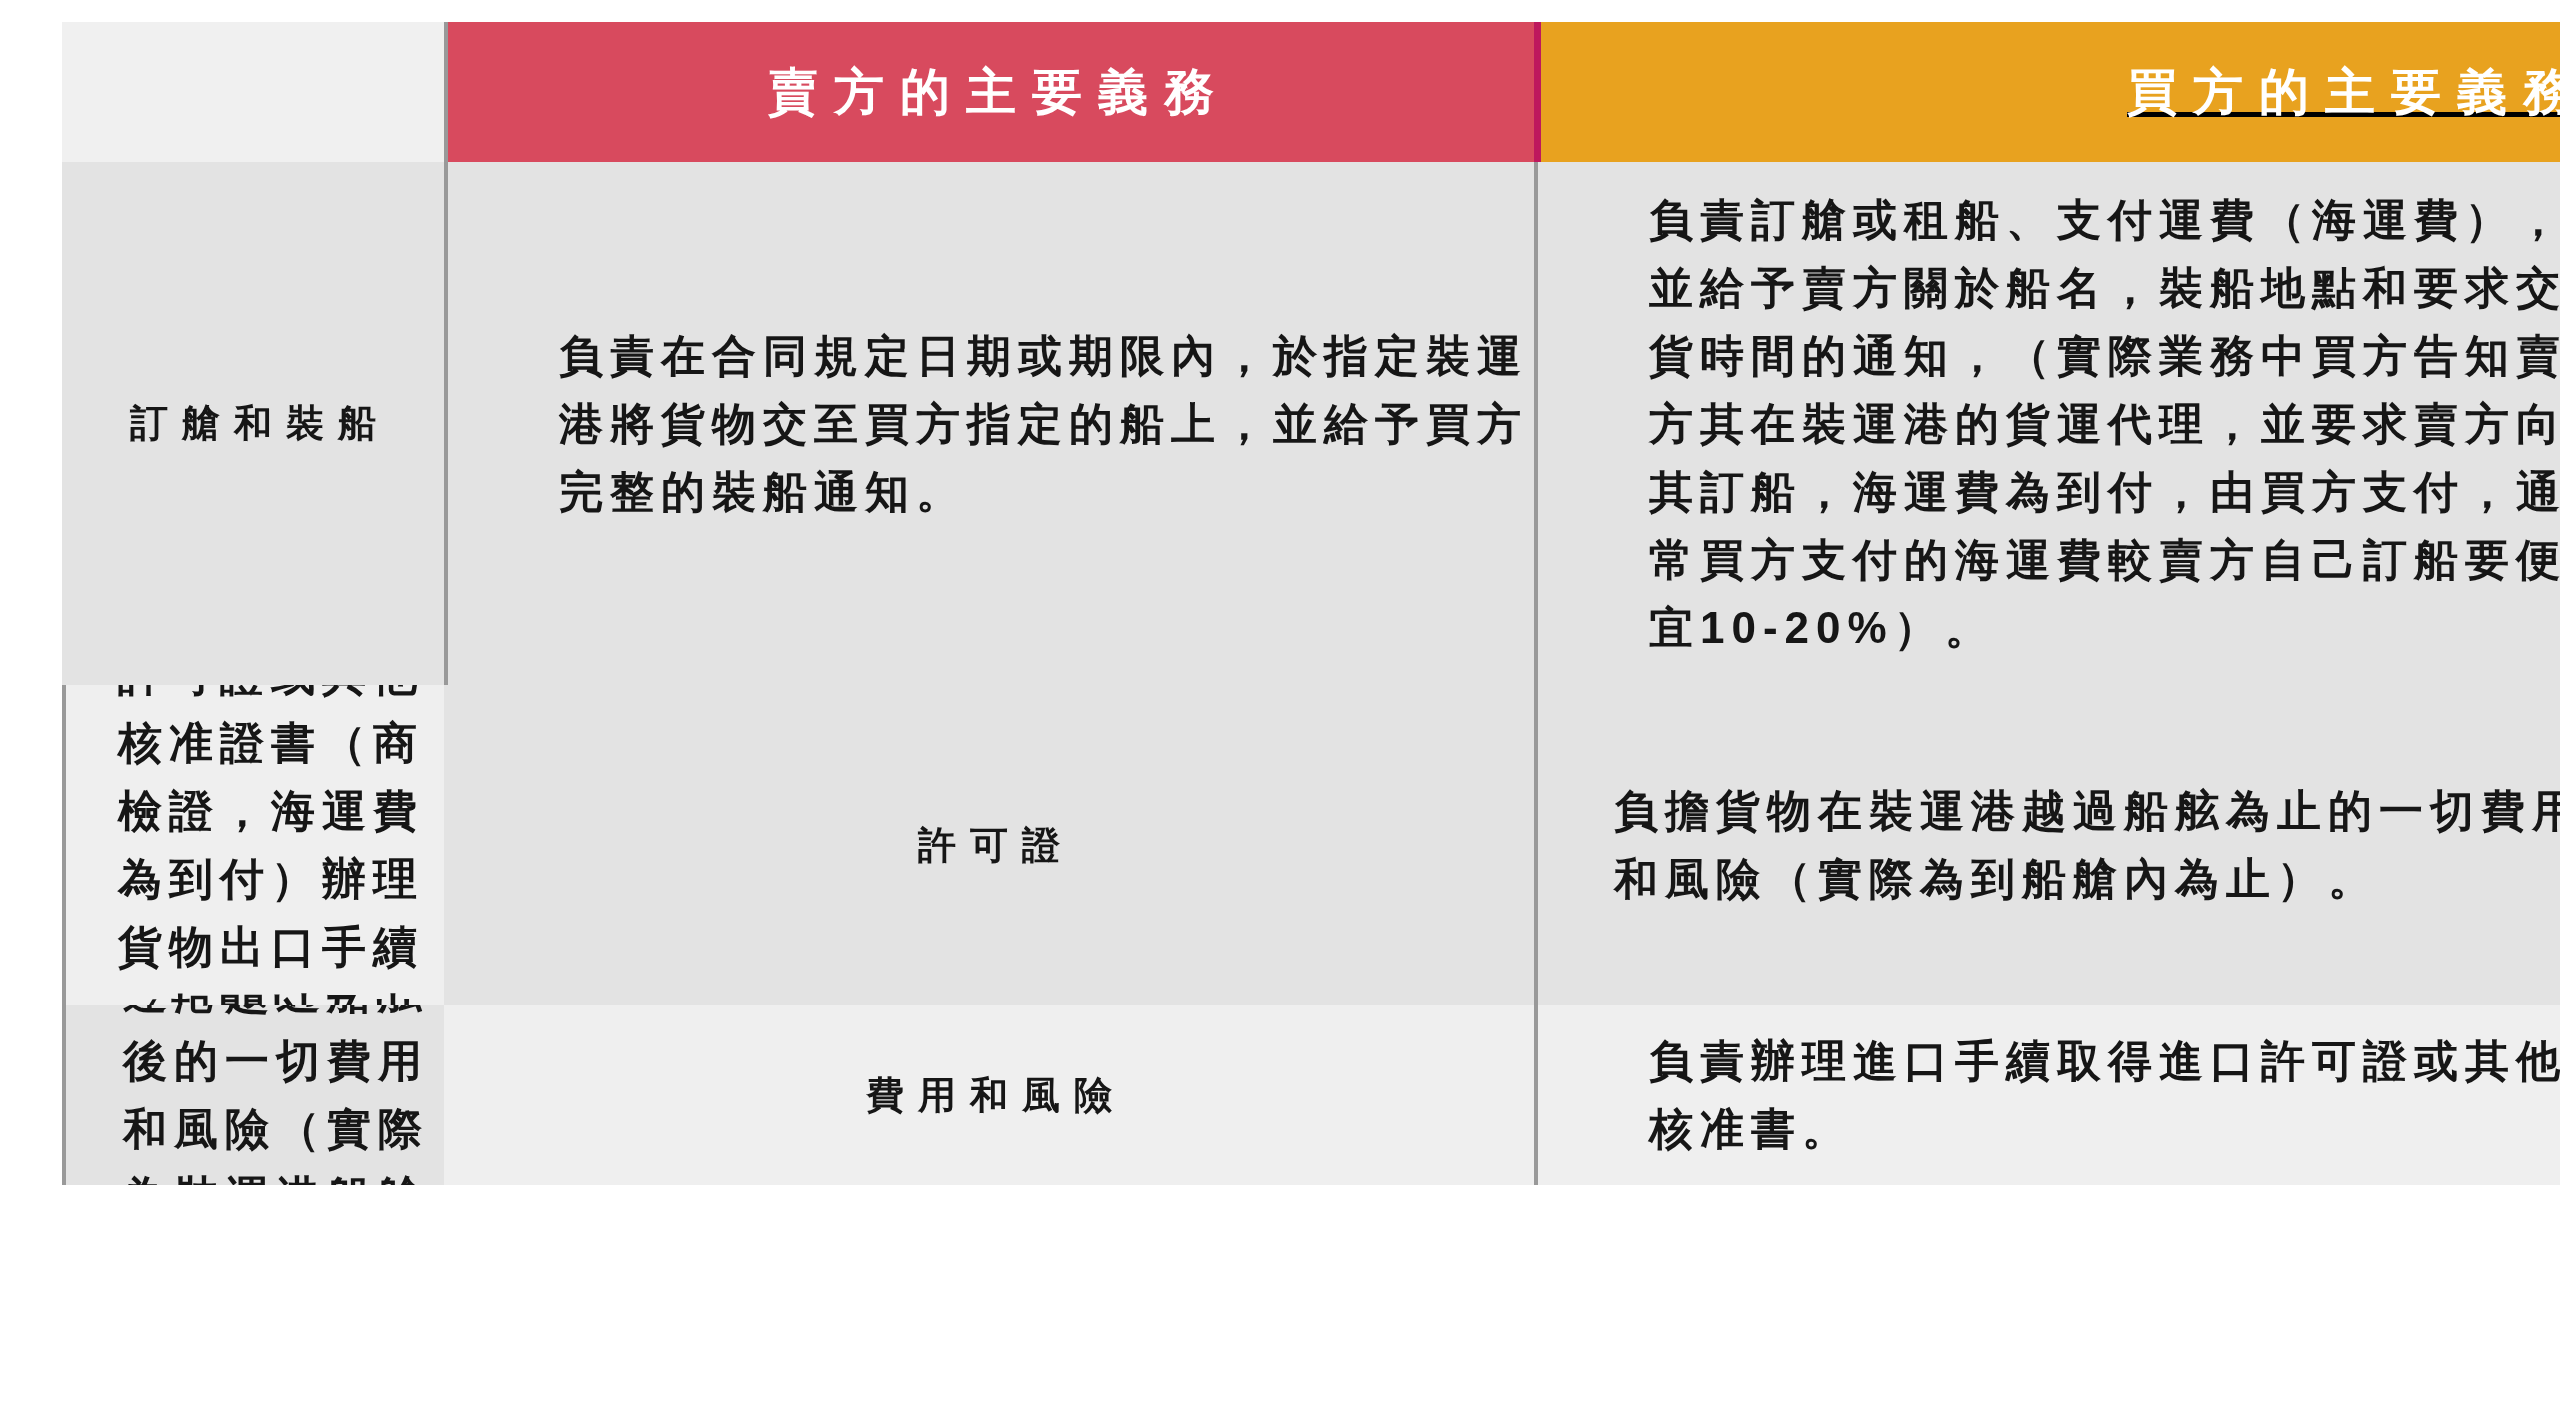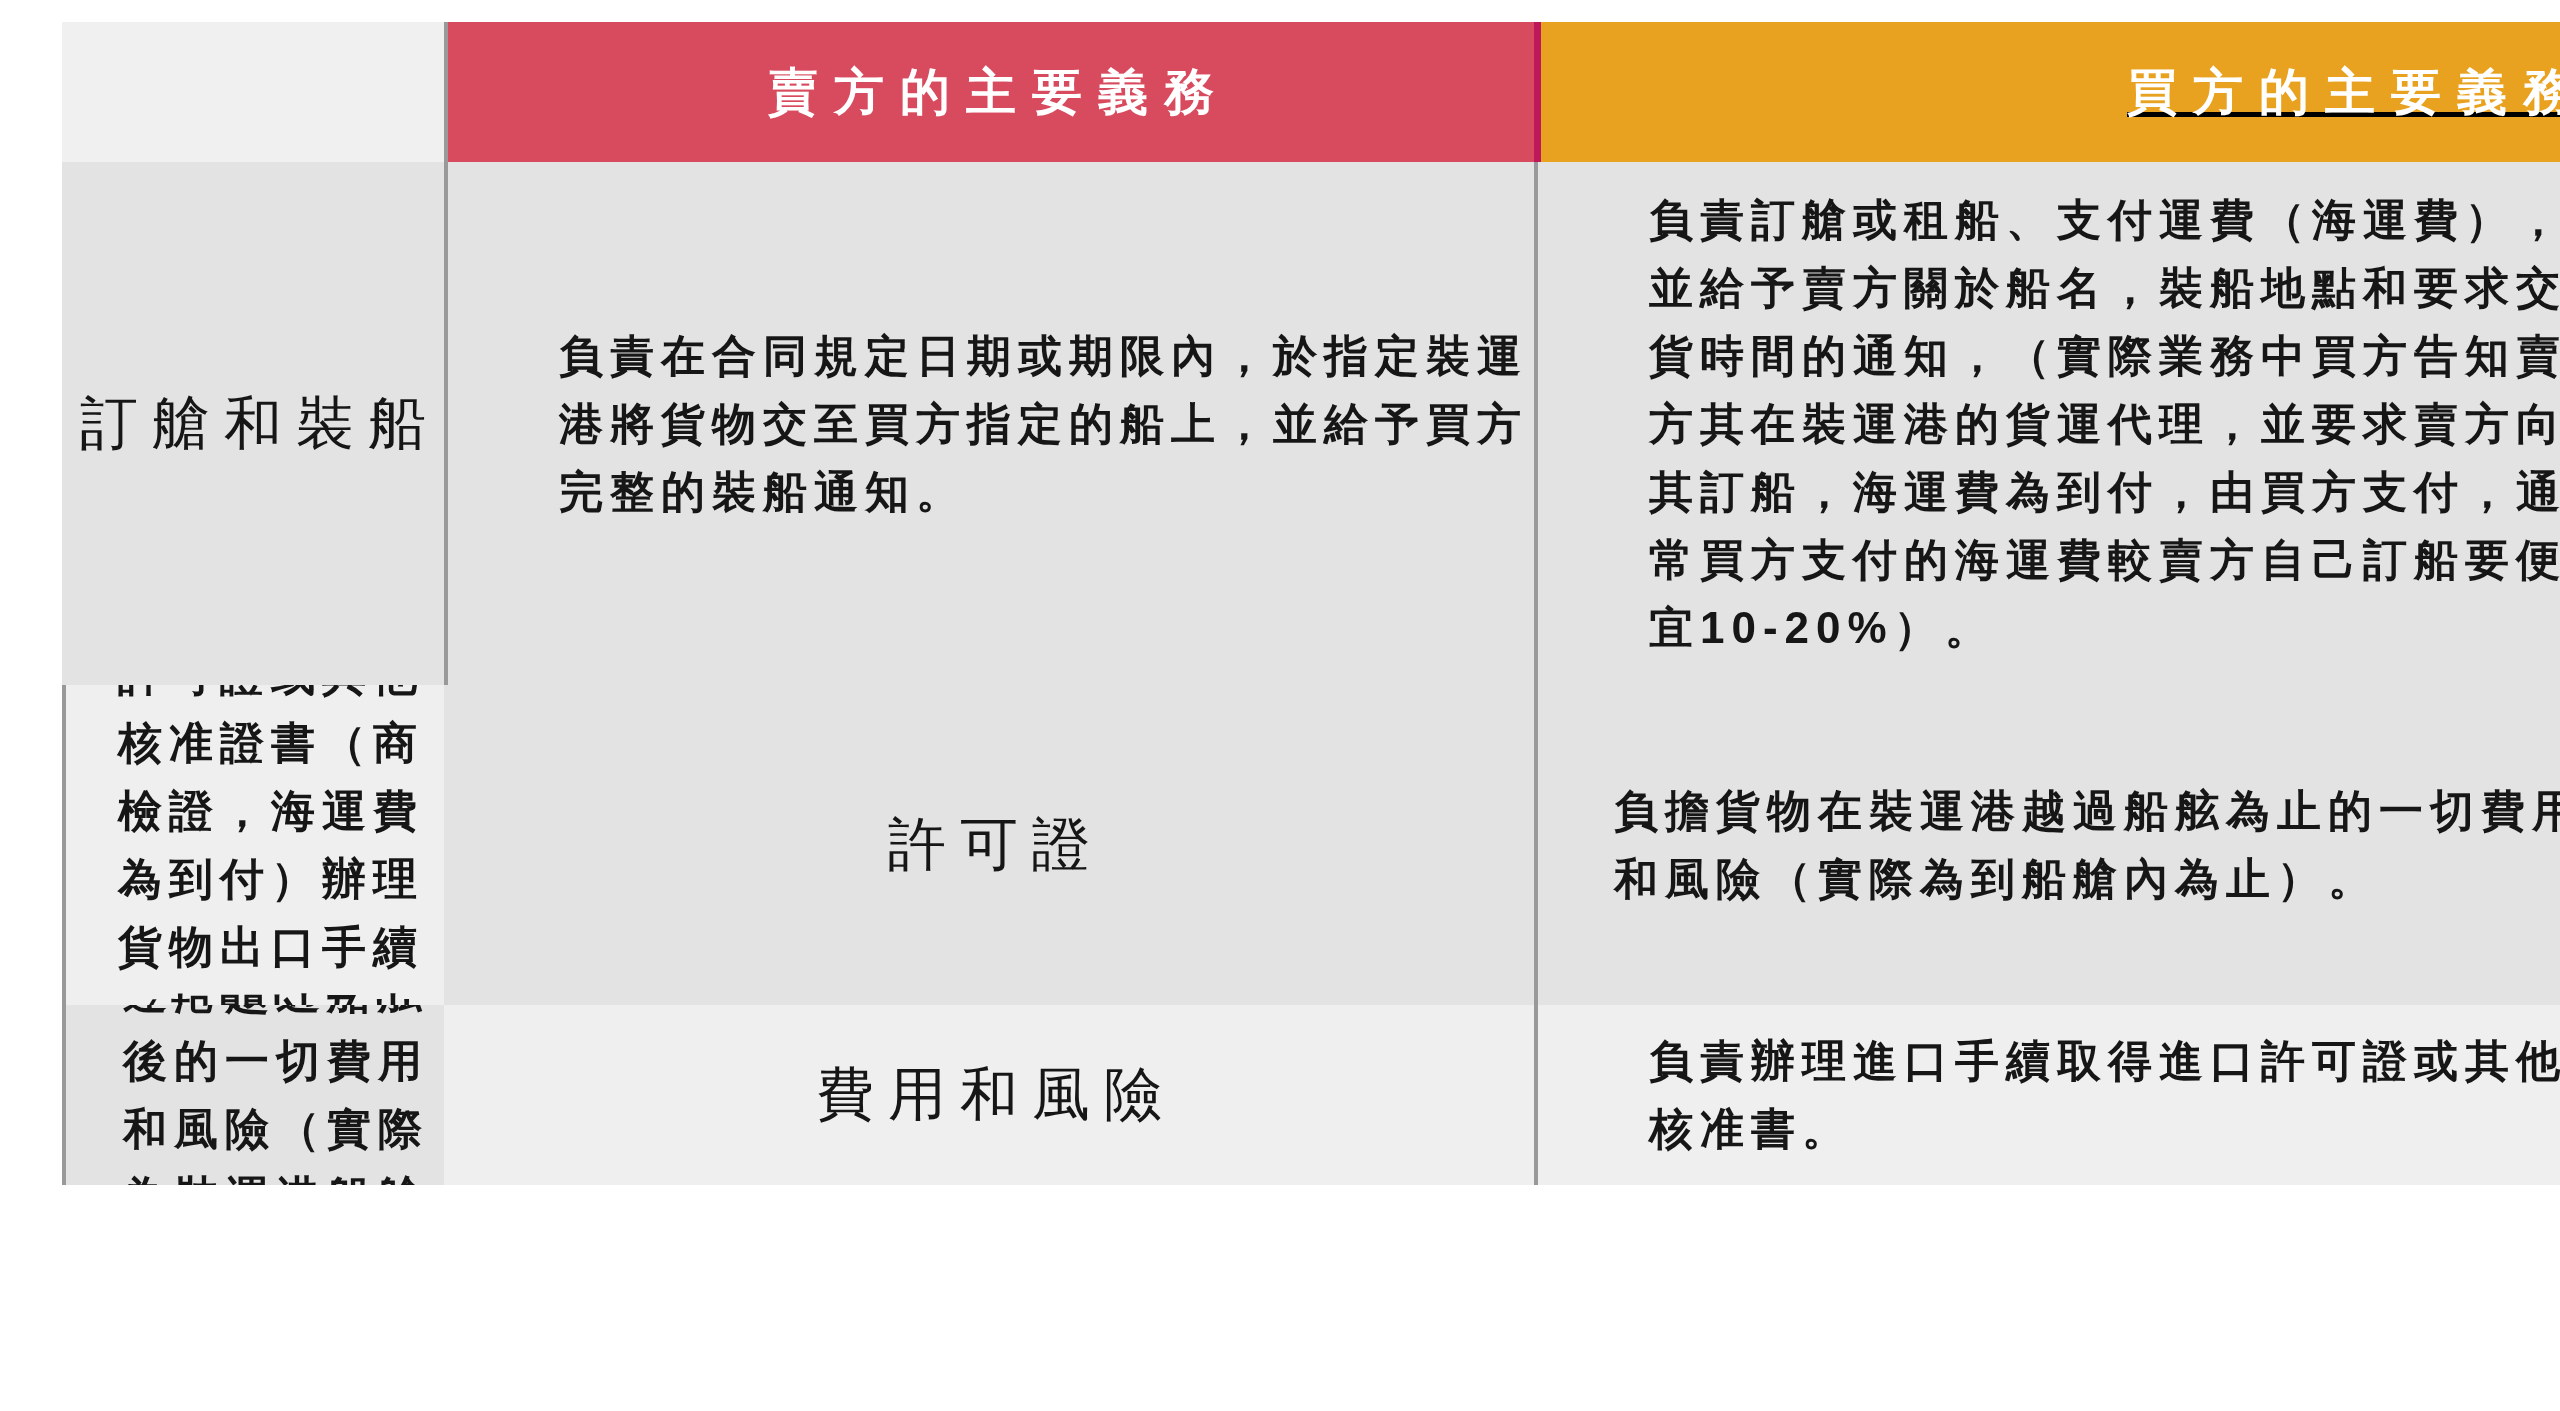--- a/index.html
+++ b/index.html
@@ -40,21 +40,21 @@
     letter-spacing:16px; text-indent:16px;
     white-space:nowrap;
   }
   
   .r-dark{ background:var(--row-dark,#e3e3e3); }
   .r-light{ background:var(--row-light,#efefef); }
   .mid{ border-left:4px solid var(--divider,#999999);justify-content:flex-end; }
   .label-cell{ justify-content:center; }
   .label-text{
     color:var(--body-text,#161616);
-    font-size:58px; font-weight:normal;
+    font-size:38px; font-weight:bold;
     letter-spacing:14px; text-indent:14px;
     white-space:nowrap;
   }
   .text-cell p{
     margin:0;
     color:var(--body-text,#161616);
     font-size:44px; font-weight:bold;
     line-height:68px; letter-spacing:7px;
     text-align:left;
   }

